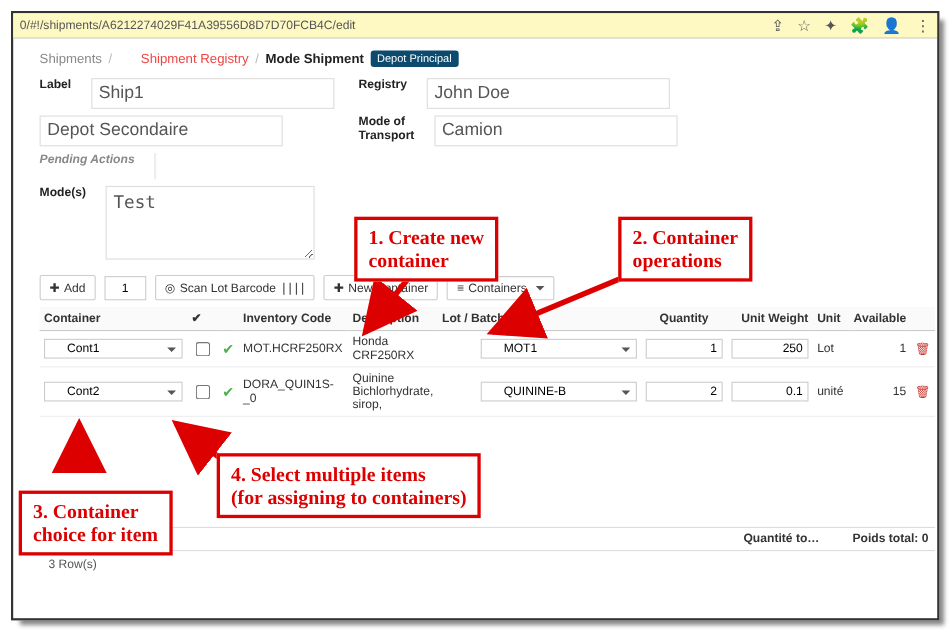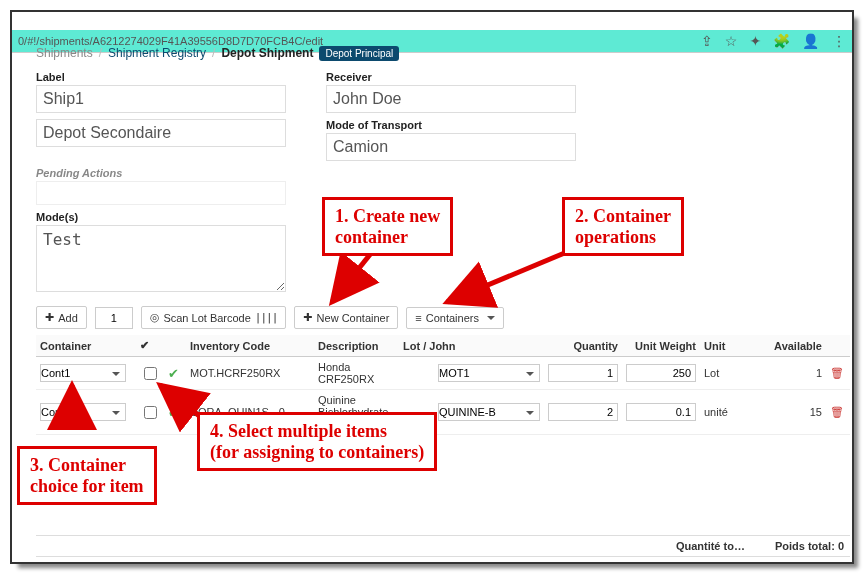--- a/index.html
+++ b/index.html
@@ -2,56 +2,56 @@
 <html><head>
 <meta charset="utf-8">
 <style>
   html, body { margin: 0; padding: 0; font-family: "Segoe UI", Arial, sans-serif; }
   body { width: 865px; height: 580px; background: #fff; position: relative; font-size: 12px; color: #333; }
 
   
   .frame { position: absolute; left: 10px; top: 10px; width: 840px; height: 550px; border: 2px solid #333; background: #fff; box-shadow: 6px 6px 4px -2px #888; overflow: hidden; }
 
   
-  .urlbar { height: 22px; border-bottom: 1px solid #ccc; display: flex; align-items: center; background: #5eead4; padding: 0 6px; color: #555; font-size: 11px; margin-top: 18px; }
+  .urlbar { height: 22px; border-bottom: 1px solid #ccc; display: flex; align-items: center; background: #fef9c3; padding: 0 6px; color: #555; font-size: 11px; }
   .urlbar .url { flex: 1; overflow: hidden; white-space: nowrap; }
   .urlbar .icons { display: flex; gap: 12px; align-items: center; font-size: 14px; color: #555; }
 
   .inner { position: absolute; left: 24px; top: 24px; right: 2px; bottom: 2px; }
 
   
   .bc { padding: 10px 0 6px 0; font-size: 12px; color: #888; display: flex; gap: 6px; }
-  .bc a { color: #0c4a6e; text-decoration: none; }
+  .bc a { color: #ef4444; text-decoration: none; margin-left: 20px; }
   .bc .sep { color: #bbb; }
   .bc .cur { font-weight: 700; color: #222; }
   .badge { background:#0c4a6e; color:#fff; font-size:10px; padding:2px 6px; border-radius:3px; }
 
   
   .form { display: grid; grid-template-columns: 250px 250px; column-gap: 40px; row-gap: 6px; margin-top: 4px; }
-  .fld { display:flex; flex-direction:column; gap:2px; }
+  .fld { display:flex; flex-direction:row; gap:18px; }
   .fld label { font-size:11px; font-weight:700; color:#222; }
   .fld input, .fld textarea { border:1px solid #ddd; padding:4px 6px; font-size:16px; background:#fff; color:#555; }
   .fld.pending label { font-style: italic; color:#888; font-weight:700; }
   .pending-box { border:1px solid #eee; min-height:22px; }
   .daterow { display:flex; }
   .daterow input { flex:1; }
   .daterow .btn { border:1px solid #ccc; border-left:none; padding:4px 6px; font-size:11px; background:#fff; display:flex; align-items:center; gap:4px; cursor:pointer; }
 
   
   .toolbar { display:flex; gap:8px; margin:14px 0 6px 0; align-items:center; }
   .btn { border:1px solid #ccc; background:#fff; padding:4px 8px; font-size:11px; cursor:pointer; display:inline-flex; align-items:center; gap:4px; border-radius:2px; }
   .btn.dropdown::after { content:""; display:inline-block; border:4px solid transparent; border-top-color:#555; margin-left:4px; position:relative; top:2px; }
   .num { width:28px; text-align:center; border:1px solid #ccc; padding:4px 4px; font-size:11px; }
   .barcode-icon { letter-spacing:-1px; font-family:monospace; }
 
   
   table { width:100%; border-collapse:collapse; font-size:11px; }
   th { text-align:left; font-weight:700; padding:4px 4px; border-bottom:1px solid #ccc; background:#fafafa; }
   td { padding:4px 4px; border-bottom:1px solid #eee; vertical-align:middle; }
-  .sel { width:84px; border:1px solid #ccc; padding:2px 0; font-size:11px; background:#fff; appearance:none; }
+  .sel { width:84px; border:1px solid #ccc; padding:2px 20px; font-size:11px; background:#fff; appearance:none; }
   .sel-wrap { position:relative; display:inline-block; }
   .sel-wrap::after { content:""; position:absolute; right:6px; top:8px; border:4px solid transparent; border-top-color:#555; pointer-events:none; }
   .chk-ok { color:#4CAF50; font-size:13px; }
   .trash { color:#c9302c; cursor:pointer; }
   .right { text-align:right; }
   .lot-sel { width:100px;margin-left:35px; }
   .qty { width:60px; text-align:right; border:1px solid #ccc; padding:2px 4px; font-size:11px; }
 
   
   .totals { display:flex; justify-content:flex-end; gap:30px; padding:4px 6px; font-size:11px; font-weight:600; border-top:1px solid #ddd; border-bottom:1px solid #ddd; }
@@ -80,31 +80,31 @@
     </div>
   </div>
 
   <div class="inner">
 
     <div class="bc">
       <span>Shipments</span>
       <span class="sep">/</span>
       <a href="#">Shipment Registry</a>
       <span class="sep">/</span>
-      <span class="cur">Depot Shipment</span>
+      <span class="cur">Mode Shipment</span>
       <span class="badge">Depot Principal</span>
     </div>
 
     <div class="form">
       <div class="fld">
         <label>Label</label>
         <input value="Ship1" style="">
       </div>
       <div class="fld">
-        <label>Receiver</label>
+        <label>Registry</label>
         <input value="John Doe" style="">
       </div>
       <div class="fld">
         <input value="Depot Secondaire" style="">
       </div>
       <div class="fld">
         <label>Mode of Transport</label>
         <input value="Camion" style="">
       </div>
       <div class="fld pending">
@@ -139,22 +139,22 @@
     </div>
 
     <table>
       <thead>
         <tr>
           <th style="width:92px;">Container</th>
           <th style="width:14px;">✔</th>
           <th style="width:14px;"></th>
           <th style="width:120px;">Inventory Code</th>
           <th>Description</th>
-          <th style="width:110px;">Lot / John</th>
-          <th class="right" style="width:60px;">Quantity</th>
+          <th style="width:110px;">Lot / Batch</th>
+          <th class="right" style="width:60px;text-align:center;">Quantity</th>
           <th class="right" style="width:70px;">Unit Weight</th>
           <th style="width:50px;">Unit</th>
           <th class="right" style="width:60px;">Available</th>
           <th style="width:16px;"></th>
         </tr>
       </thead>
       <tbody>
         <tr>
           <td><span class="sel-wrap"><input class="sel" value="Cont1" style=""></span></td>
           <td><input type="checkbox" style=""></td>

